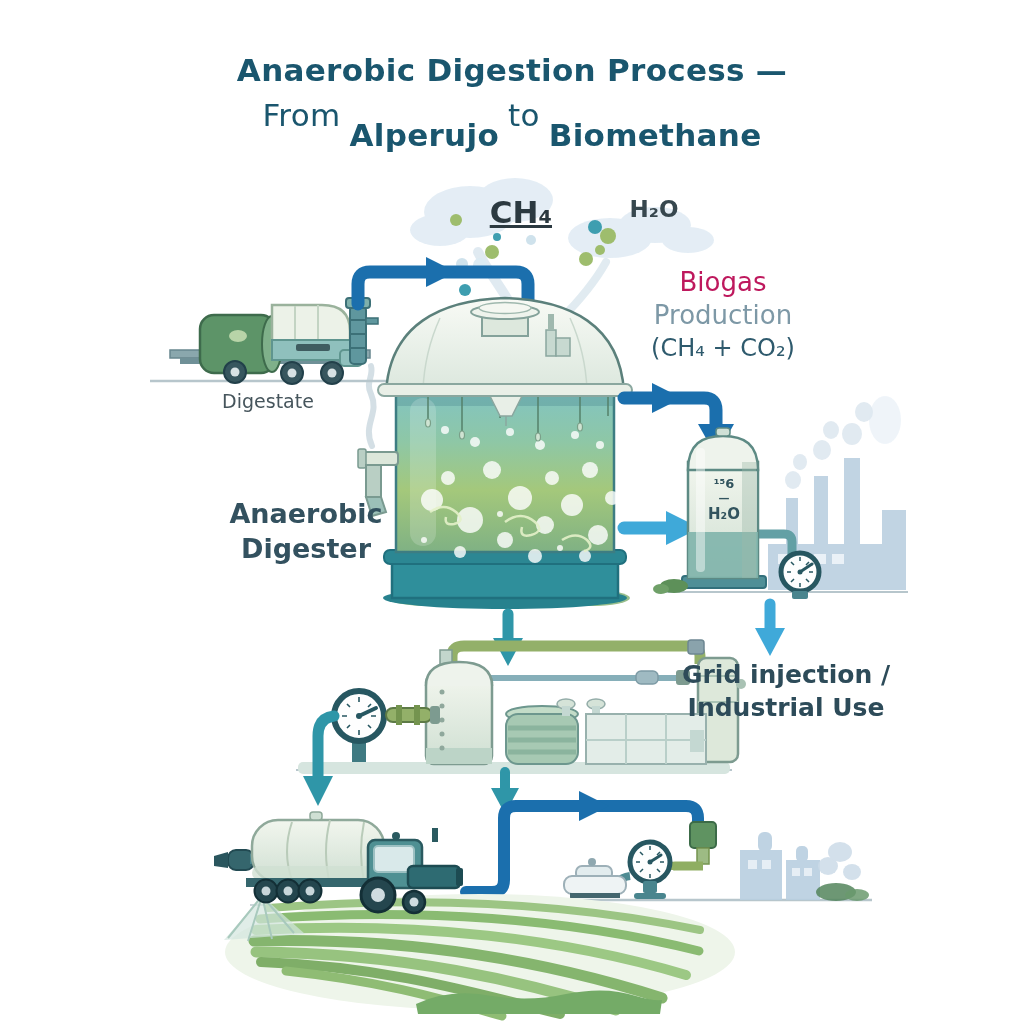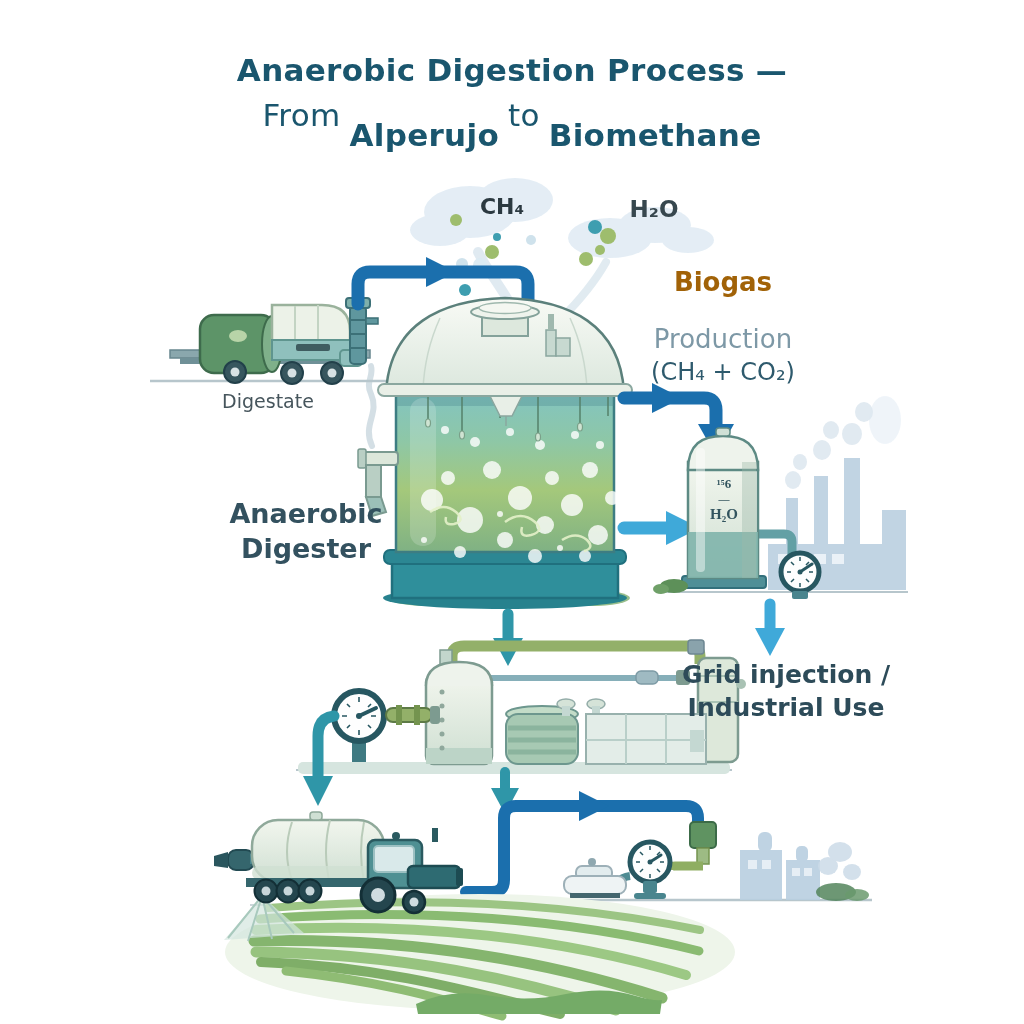--- a/index.html
+++ b/index.html
@@ -10,32 +10,32 @@
   html,body{margin:0;padding:0;background:#ffffff;}
   .canvas{position:relative;width:1024px;height:1024px;background:#ffffff;overflow:hidden;
     font-family:"DejaVu Sans","Liberation Sans",sans-serif;}
   .art{position:absolute;left:0;top:0;}
   .lbl{position:absolute;color:var(--label_dark);}
   .title{top:48px;left:0;width:1024px;text-align:center;color:var(--title_text);
     font-size:31px;line-height:45px;letter-spacing:.3px;}
   .title .l1{font-weight:700;}
   .title .l2{font-weight:400;display:flex;justify-content:center;gap:9px;}
   .title .l2 .b{font-weight:700;margin-top:20px;}
-  .ch4{left:452px;top:194px;width:100px;text-align:center;font-size:22px;font-weight:700;color:#2b3940;}
+  .ch4{left:452px;top:194px;width:100px;text-align:right;font-size:31px;font-weight:700;color:#2b3940;text-decoration:underline;}
   .h2o{left:604px;top:196px;width:100px;text-align:center;font-size:23px;font-weight:600;color:#37474e;}
   .biogas{left:633px;top:266px;width:180px;text-align:center;line-height:33px;}
-  .biogas .b1{font-size:26px;font-weight:700;color:#a16207;}
-  .biogas .b2{font-size:26px;font-weight:400;color:var(--label_muted);margin-top:24px;}
+  .biogas .b1{font-size:26px;font-weight:400;color:#be185d;}
+  .biogas .b2{font-size:26px;font-weight:400;color:var(--label_muted);}
   .biogas .b3{font-size:24px;font-weight:500;color:#2e5a6d;}
   .digestate{left:168px;top:390px;width:200px;text-align:center;font-size:19px;font-weight:500;color:#46555c;}
   .digester{left:206px;top:496px;width:200px;text-align:center;font-size:27px;font-weight:600;
     line-height:35px;color:var(--label_dark);}
   .grid{left:666px;top:658px;width:240px;text-align:center;font-size:25px;font-weight:700;
     line-height:33px;color:var(--label_mid);}
-  .scrubmark{left:700px;top:474px;width:48px;text-align:center;color:#32545e;line-height:19px;font-family:Liberation Serif, serif;}
+  .scrubmark{left:700px;top:474px;width:48px;text-align:center;color:#32545e;line-height:19px;}
   .scrubmark .m1{font-size:13px;font-weight:700;}
   .scrubmark .m2{font-size:11px;font-weight:700;line-height:12px;}
   .scrubmark .m3{font-size:15px;font-weight:700;}
 </style>
 </head>
 <body>
 
 <div class="canvas">
 
 <svg class="art" width="1024" height="1024" viewBox="0 0 1024 1024">

